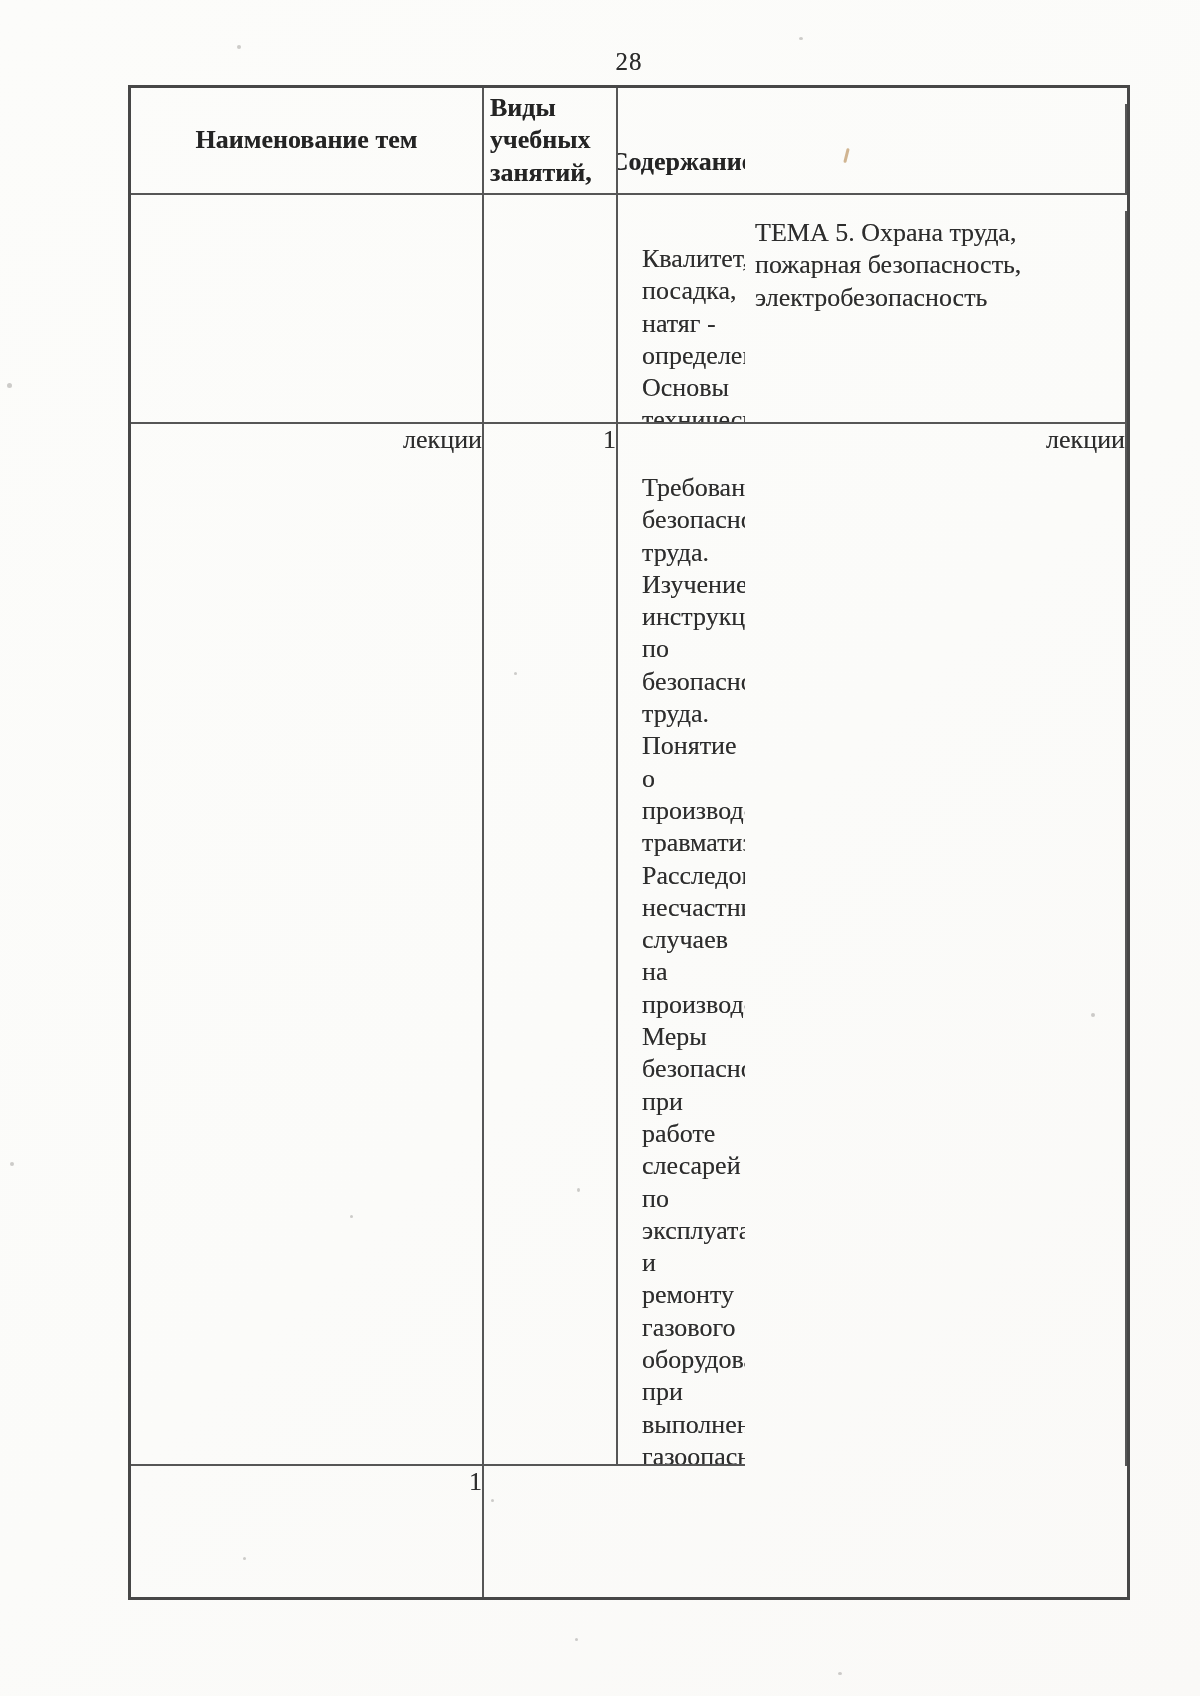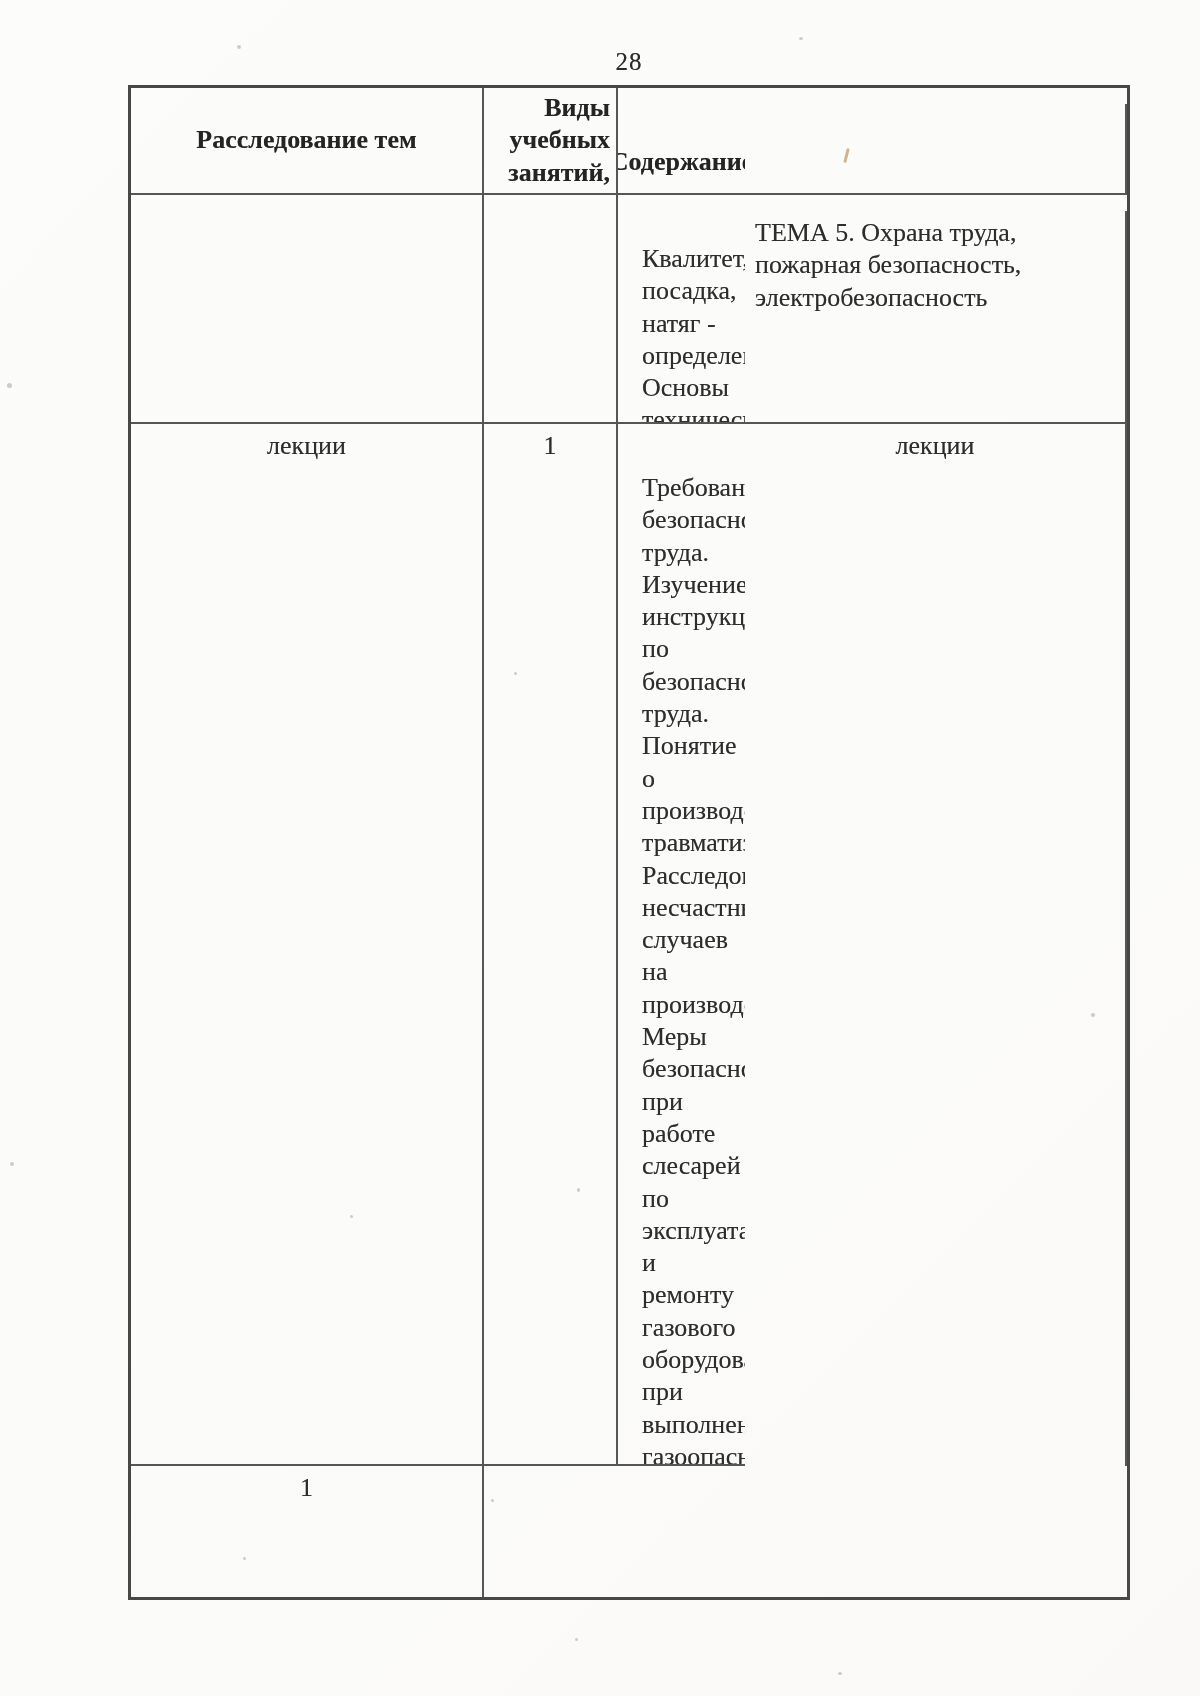--- a/index.html
+++ b/index.html
@@ -57,32 +57,31 @@
     text-shadow: 0 0 0.6px rgba(40,40,40,0.5);
   }
   .cell.last-col { border-right: none; margin-top: 44px; }
   .cell.last-row { border-bottom: none; }
   .header-cell {
     font-weight: bold;
     font-size: 26px;
     display: flex;
     align-items: center;
     justify-content: center;
-    text-align: right;
+    text-align: left;
     padding: 18px 6px;
     color: #242424;
   }
   .topic-cell {
     padding: 6px 10px 4px 10px;
     text-align: left;
     margin-top: 16px;
   }
   .type-cell, .hours-cell {
-    padding-top: 6px;
-    text-align: center;
+    text-align: right;
   }
   .content-cell {
     padding: 4px 14px 4px 24px;
     text-align: left;
   }
   
   .speck {
     position: absolute;
     border-radius: 50%;
     background: rgba(95, 92, 88, 0.30);
@@ -100,21 +99,21 @@
 </style>
 </head>
 <body>
 
 <div class="page">
 
   <div class="page-number">28</div>
 
   <div class="doc-table">
 
-    <div class="cell header-cell">Расследование тем</div>
+    <div class="cell header-cell">Наименование тем</div>
     <div class="cell header-cell">Виды учебных занятий,</div>
     <div class="cell header-cell last-col">Содержание</div>
 
     <div class="cell topic-cell"></div>
     <div class="cell type-cell"></div>
     <div class="cell hours-cell"></div>
     <div class="cell content-cell last-col">Квалитет, посадка, натяг -
 определения. Основы
 технических измерений:
 метрология. Стандартизация,

